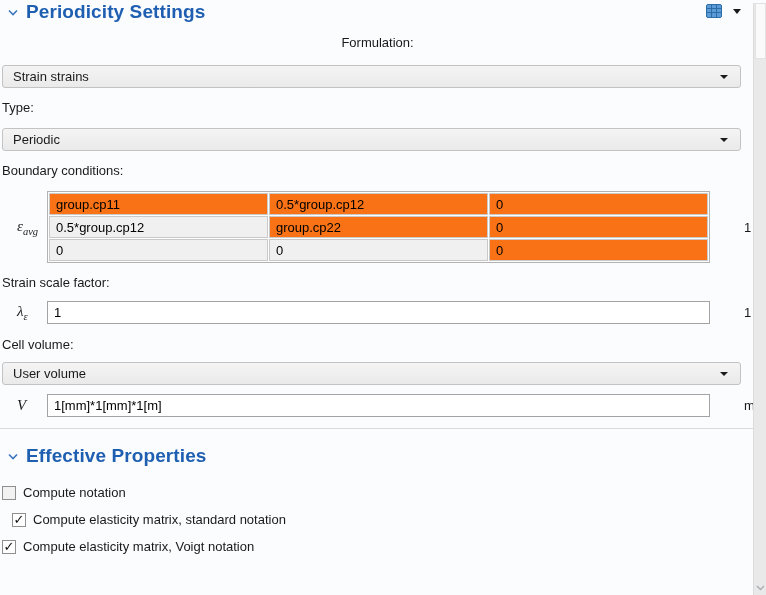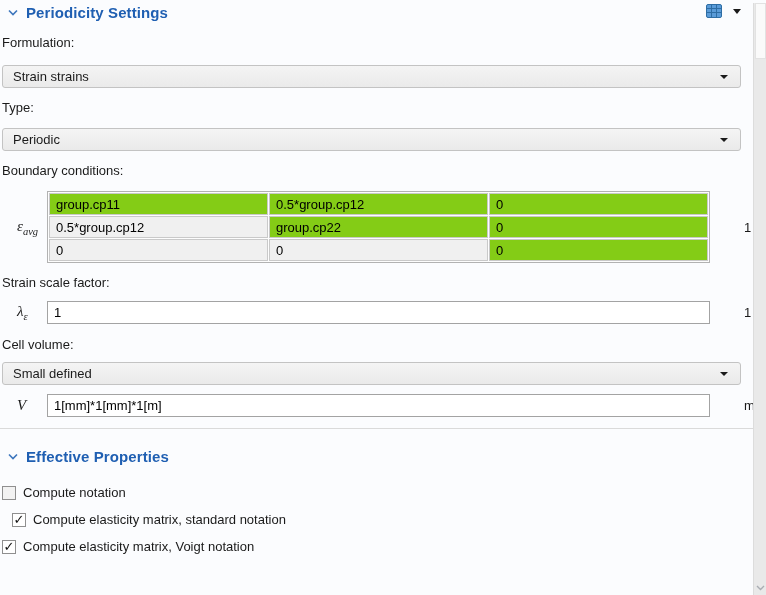--- a/index.html
+++ b/index.html
@@ -8,28 +8,28 @@
     font-family:"Liberation Sans","DejaVu Sans",sans-serif;
     font-size:13px; color:#1a1a1a;
     background:#fbfcfe; overflow:hidden; position:relative;
   }
   .panel { position:relative; width:766px; height:595px; border-bottom:1px solid #d8d8d8; }
   .content { position:relative; width:753px; height:100%; }
 
   
   .sec-header { display:flex; align-items:center; height:18px; margin-top:3px; position:relative; }
   .sec-chevron { width:26px; display:flex; justify-content:center; align-items:center; cursor:pointer; }
-  .sec-title { color:#1f5fb2; font-weight:bold; font-size:15px; letter-spacing:0.1px; }
+  .sec-title { color:#1f5fb2; font-weight:bold; font-size:19px; letter-spacing:0.1px; }
   .hdr-actions { position:absolute; right:12px; top:1px; display:flex; align-items:center; gap:11px; }
   .tbl-icon { display:block; }
   .menu-arrow { width:0; height:0; border-left:4.5px solid transparent; border-right:4.5px solid transparent; border-top:5px solid #1a1a1a; cursor:pointer; }
 
   
   .form-label { margin-left:2px; height:16px; line-height:16px; }
-  .lbl-formulation { margin-top:14px; }
+  .lbl-formulation { margin-top:14px;text-align:center; }
   .lbl-type { margin-top:12px; }
   .lbl-boundary { margin-top:12px; }
   .lbl-strain { margin-top:12px; }
   .lbl-cellvol { margin-top:13px; }
 
   
   .combo {
     position:relative; margin-left:2px; width:739px; height:23px;
     background:linear-gradient(#f4f4f4,#eaeaea);
     border:1px solid #c3c3c3; border-radius:3px;
@@ -48,21 +48,21 @@
   .sym { font-family:"Liberation Serif","DejaVu Serif",serif; font-style:italic; font-size:15px; }
   .sym sub { font-size:10.5px; font-style:italic; }
   .unit { margin-left:34px; font-size:13px; white-space:nowrap; }
 
   .matrix-row { margin-top:12px; }
   .matrix {
     width:663px; flex:none; border:1px solid #b2b2b2; background:#fdfdfd; padding:1px;
     display:grid; grid-template-columns:1fr 1fr 1fr; grid-auto-rows:22px; gap:1px;
   }
   .matrix input {
-    border:1px solid #c9c9c9; background:#84cc16; font:13px "Liberation Sans","DejaVu Sans",sans-serif;
+    border:1px solid #c9c9c9; background:#f97316; font:13px "Liberation Sans","DejaVu Sans",sans-serif;
     padding-left:6px; width:100%; height:100%; outline:none;
   }
   .matrix input.ro { background:#f0f0f0; }
 
   .lambda-row { margin-top:10px; }
   .v-row { margin-top:9px; }
   .txt-input {
     width:663px; flex:none; height:23px; border:1px solid #a3a3a3; background:#fff;
     font:13px "Liberation Sans","DejaVu Sans",sans-serif; padding-left:6px; outline:none;
   }
@@ -147,21 +147,21 @@
     <div class="field-row lambda-row">
       <span class="sym-cell">
         <span class="sym"><span>λ</span><sub>ε</sub></span>
       </span>
       <input class="txt-input" value="1" style="">
       <span class="unit">1</span>
     </div>
 
     <div class="form-label lbl-cellvol">Cell volume:</div>
     <div class="combo combo-cellvol">
-      <span>Small defined</span>
+      <span>User volume</span>
       <span class="caret"></span>
     </div>
     <div class="field-row v-row">
       <span class="sym-cell">
         <span class="sym">V</span>
       </span>
       <input class="txt-input" value="1[mm]*1[mm]*1[m]" style="">
       <span class="unit">m³</span>
     </div>
 

